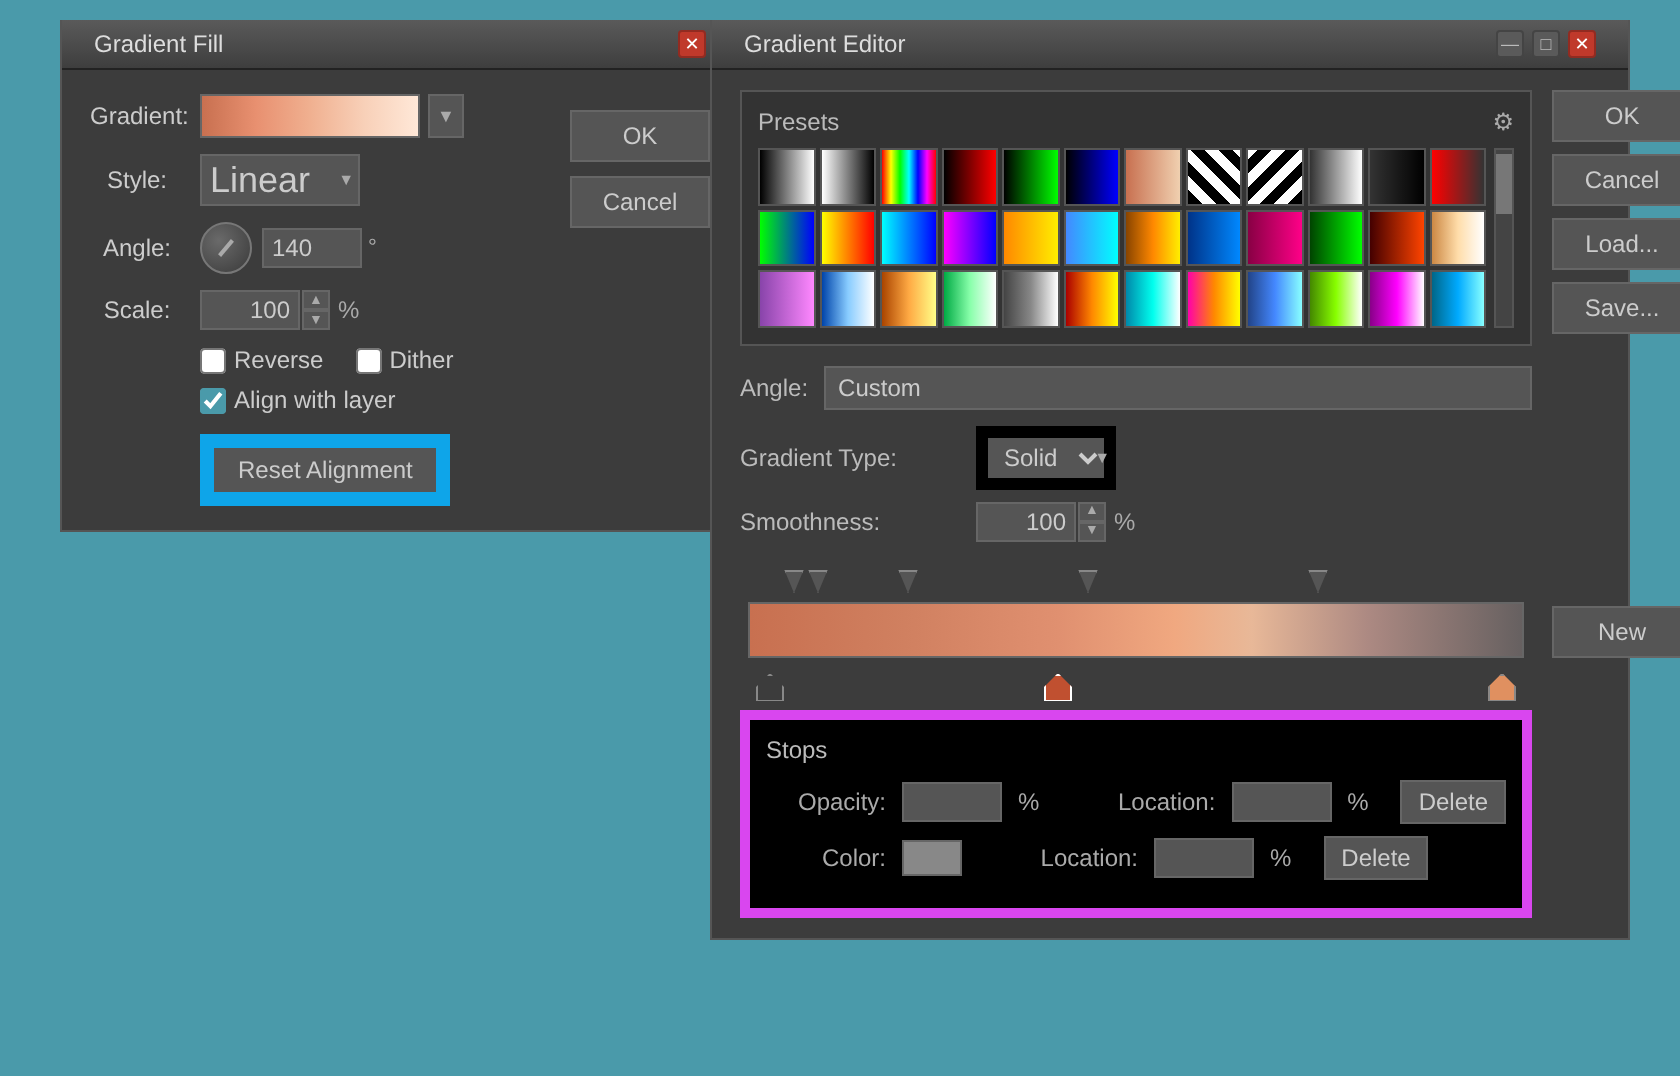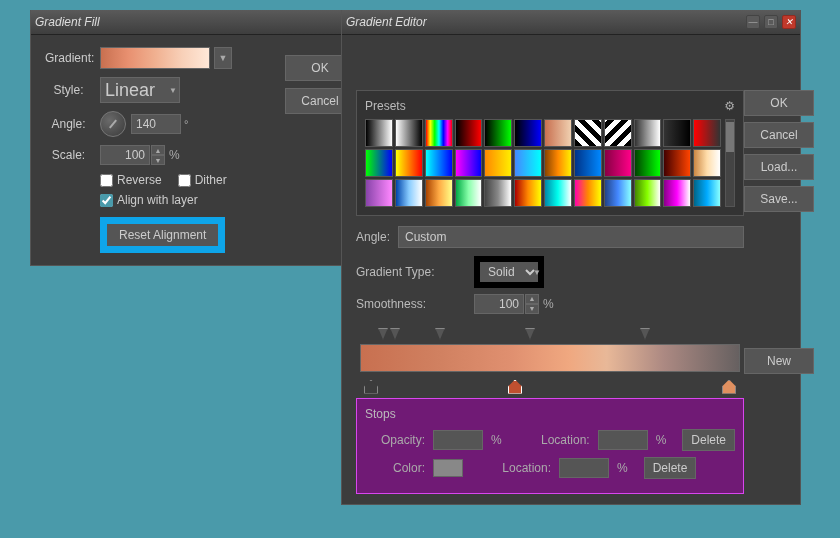--- a/index.html
+++ b/index.html
@@ -19,28 +19,27 @@
       position: absolute;
       left: 30px;
       top: 10px;
       width: 340px;
       background: #3c3c3c;
       border: 1px solid #555;
       border-top: none;
     }
     .dialog-titlebar {
       background: linear-gradient(to bottom, #5a5a5a, #3e3e3e);
-      padding: 5px 4px;
+      padding: 5px 16px;
       display: flex;
       align-items: center;
       justify-content: space-between;
       border-bottom: 1px solid #222;
       color: #ddd;
       font-size: 12px;
-      font-style: italic;
     }
     .titlebar-close {
       width: 14px;
       height: 14px;
       background: #c0392b;
       border: 1px solid #922b21;
       border-radius: 2px;
       display: flex;
       align-items: center;
       justify-content: center;
@@ -219,21 +218,21 @@
       color: #ccc;
       padding: 5px 8px;
       cursor: pointer;
       font-size: 12px;
       text-align: center;
     }
 
     
     .gradient-editor-dialog {
       position: absolute;
-      left: 341px;
+      left: 355px;
       top: 10px;
       width: 460px;
       background: #3c3c3c;
       border: 1px solid #555;
       border-top: none;
     }
     .titlebar-controls {
       display: flex;
       gap: 4px;
       align-items: center;
@@ -366,22 +365,22 @@
     .gradient-bar {
       width: 100%;
       height: 28px;
       background: linear-gradient(to right, #c87050 0%, #d48060 30%, #e09070 50%, #f0b890 70%, #d4a0a0 85%, rgba(210,160,150,0.5) 100%);
       border: 1px solid #666;
       position: relative;
       cursor: crosshair;
     }
 
     .stops-section {
-      background: #701a75;
-      border: 1px solid #d946ef;
+      background: #000000;
+      border: 5px solid #d946ef;
       padding: 8px;
     }
     .stops-title {
       color: #bbb;
       font-size: 12px;
       margin-bottom: 8px;
     }
     .stops-row {
       display: flex;
       align-items: center;
@@ -545,21 +544,21 @@
   <div class="dialog-titlebar">
     <span>Gradient Editor</span>
     <div class="titlebar-controls">
       <div class="titlebar-btn">—</div>
       <div class="titlebar-btn">□</div>
       <div class="titlebar-btn close-btn">✕</div>
     </div>
   </div>
 
   <div class="editor-body">
-    <div style="display:flex; margin-top:45px;">
+    <div style="display:flex; gap:10px;">
 
       <div style="flex:1;">
 
         <div class="presets-section">
           <div class="presets-header">
             <span>Presets</span>
             <span class="gear-icon">⚙</span>
           </div>
           <div class="presets-grid-container">
             <div class="presets-grid">

